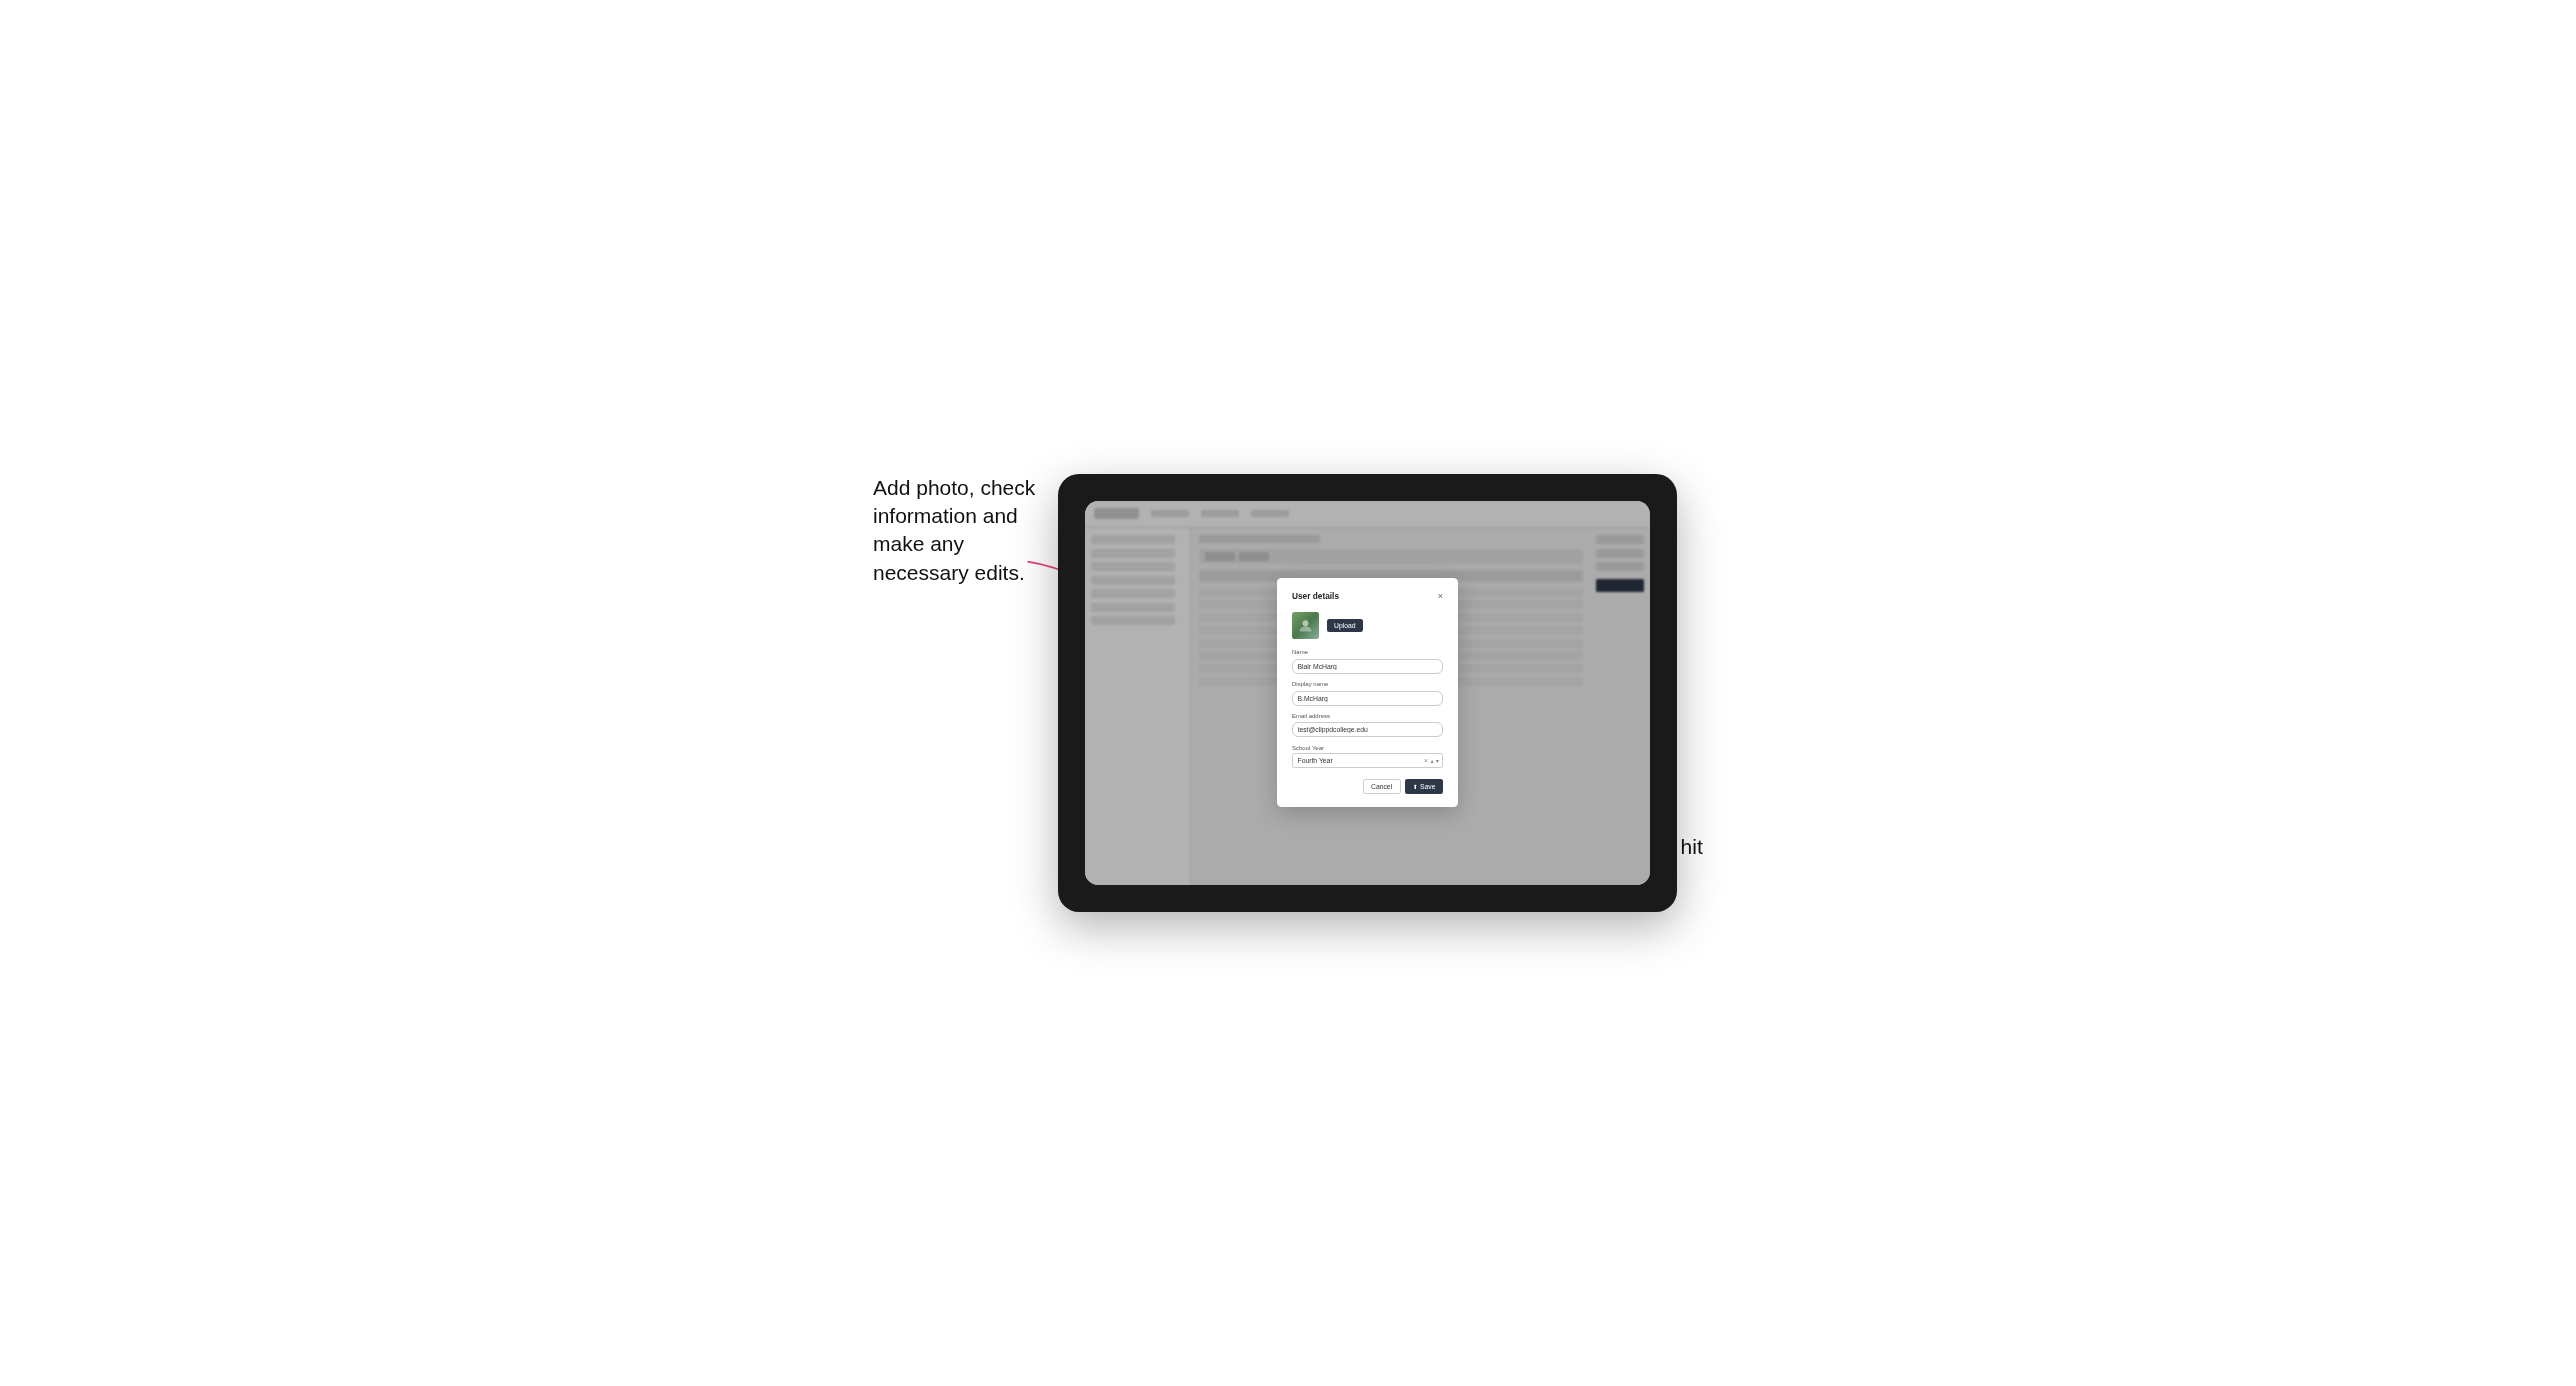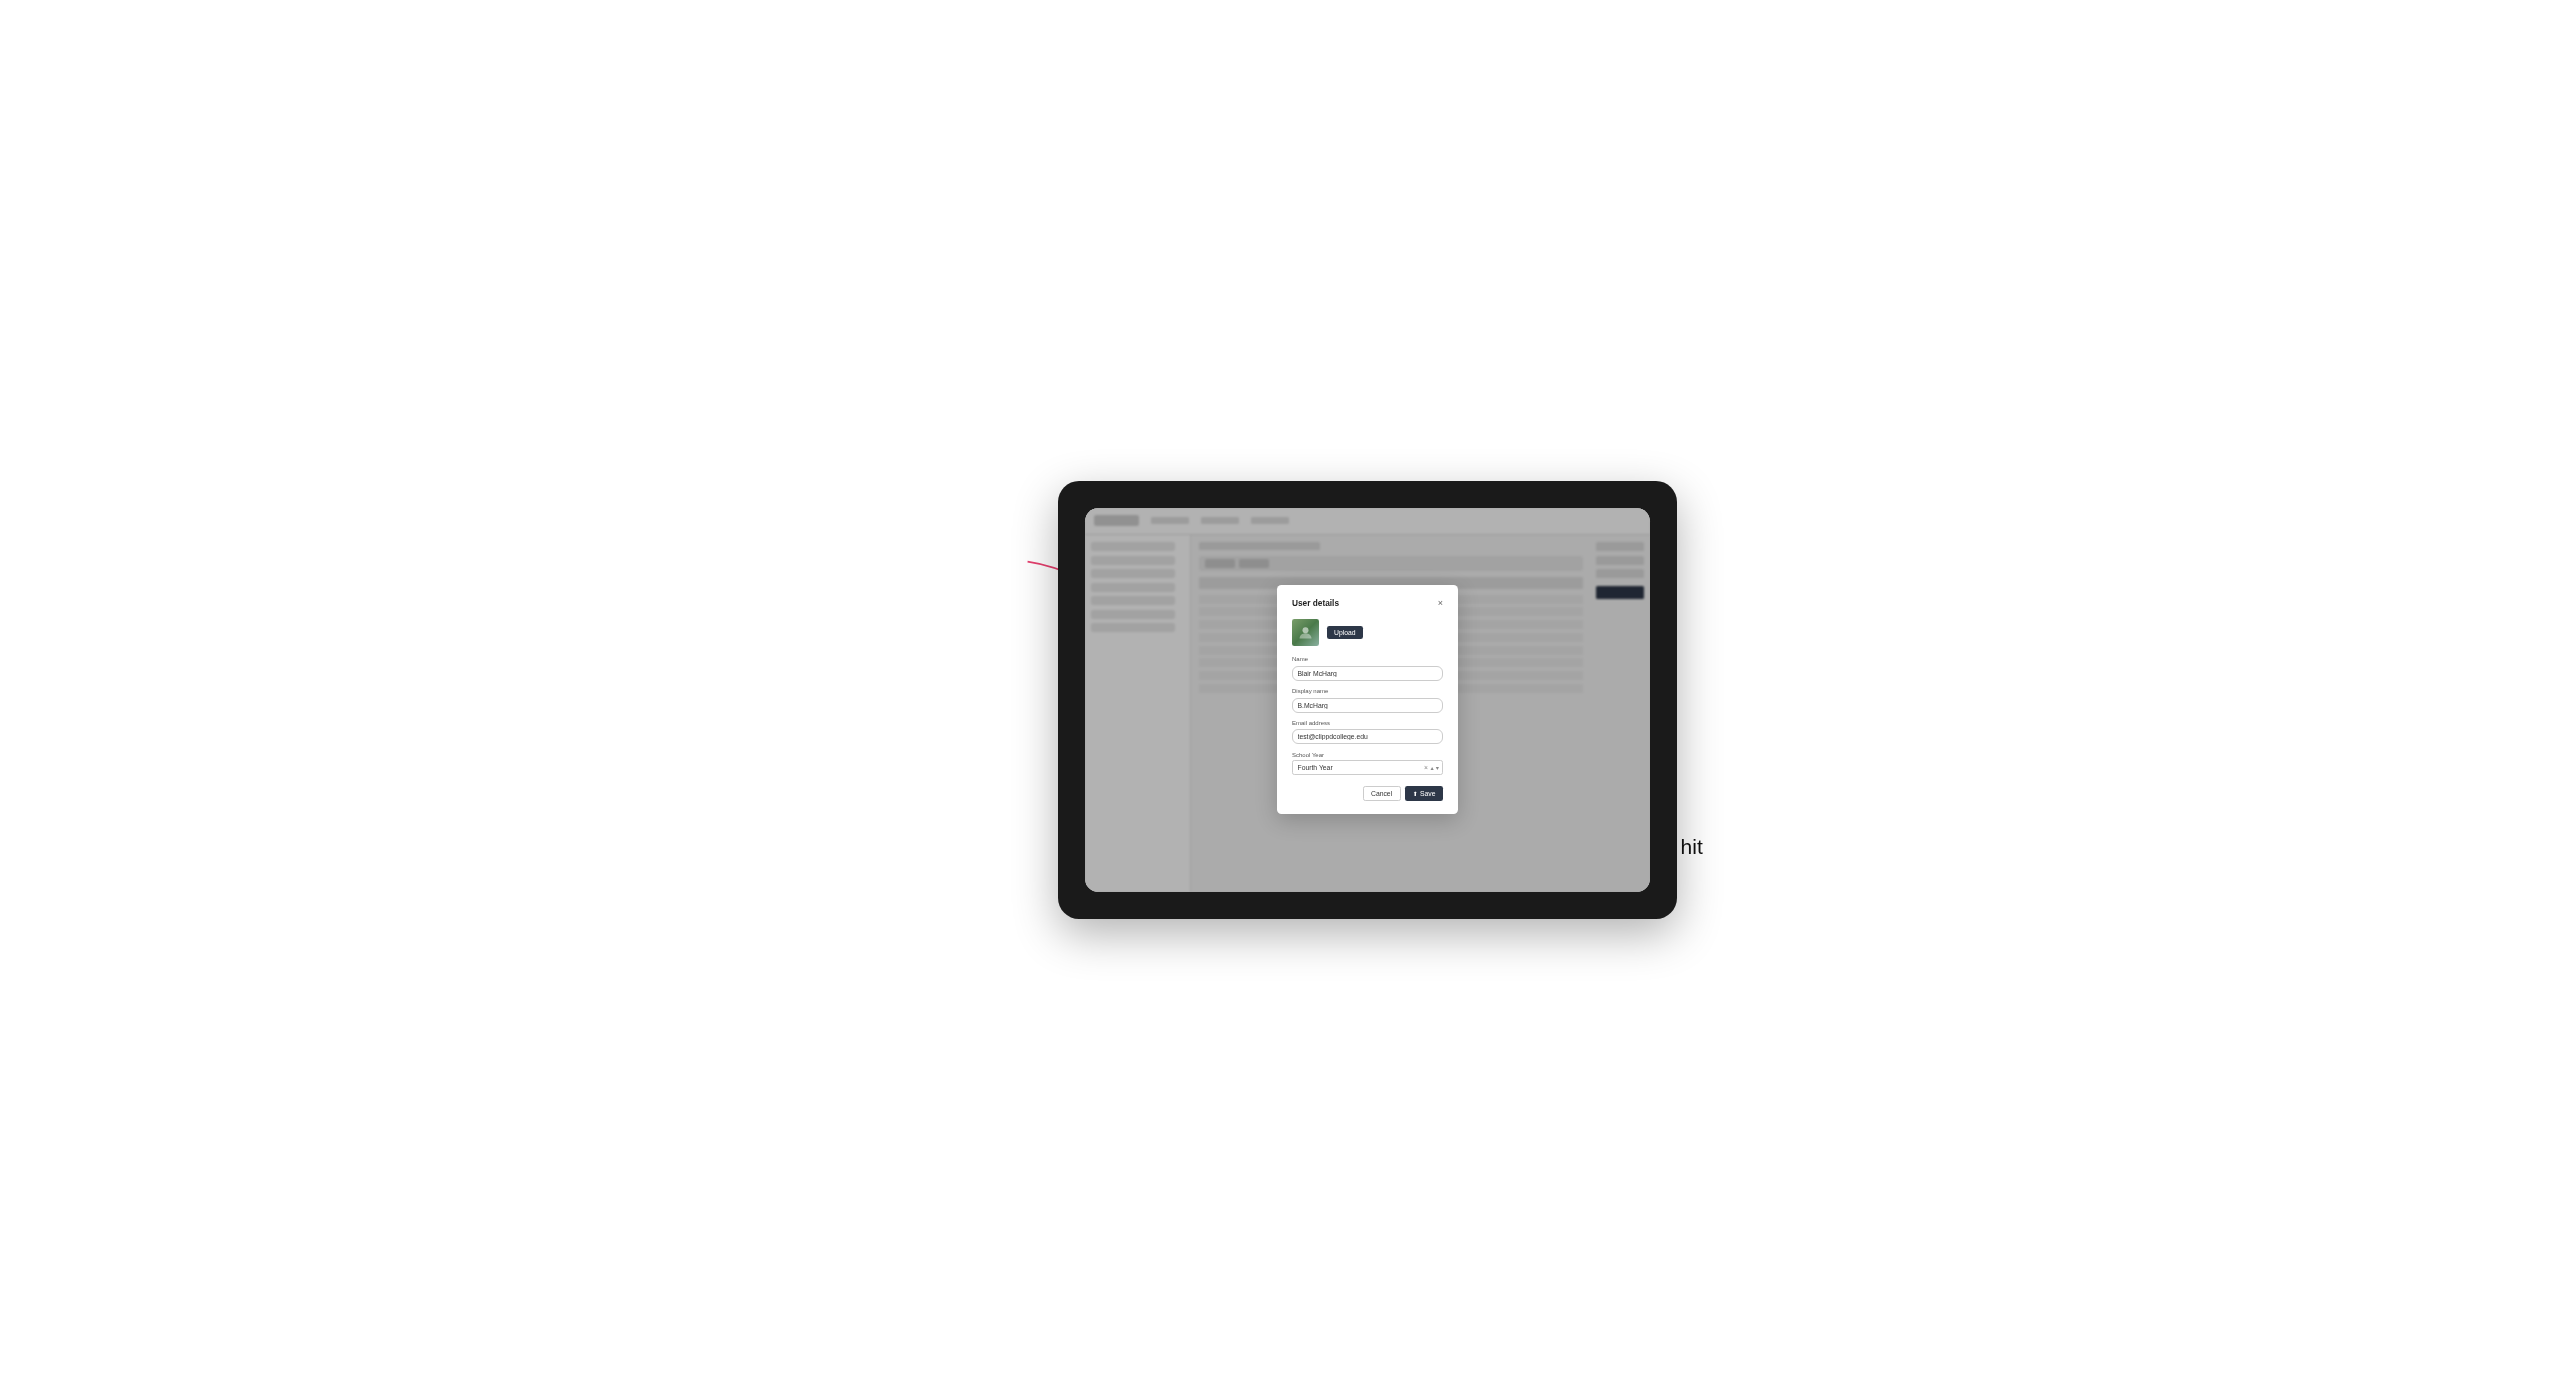--- a/index.html
+++ b/index.html
@@ -50,21 +50,20 @@
     .tablet {
       position: absolute;
       left: 185px;
       top: 60px;
       width: 619px;
       height: 438px;
       background: #1a1a1a;
       border-radius: 21px;
       padding: 27px;
       box-shadow: 0 15px 45px rgba(0,0,0,0.3);
-      margin-top: 7px;
     }
 
     .tablet-screen {
       width: 100%;
       height: 100%;
       background: #f0f0f0;
       border-radius: 13.6px;
       overflow: hidden;
       position: relative;
     }
@@ -348,20 +347,23 @@
     .arrow-svg {
       position: absolute;
       overflow: visible;
     }
   </style>
 </head>
 <body>
 
 <div class="scene">
 
+  <div class="annotation-left">
+    <span>Add photo, check information and make any necessary edits.</span>
+  </div>
 
   <div class="annotation-right">
     <span>Complete and hit </span><strong>Save</strong><span>.</span>
   </div>
 
   <svg class="arrow-svg" style="position:absolute; left:147px; top:140px; width:174px; height:91px;" viewBox="0 0 230 120" width="174" height="91">
     <defs>
       <marker id="arrowhead-left" markerWidth="8" markerHeight="8" refX="6" refY="3" orient="auto">
         <polygon points="0 0, 8 3, 0 6" fill="#e63f6e"></polygon>
       </marker>

